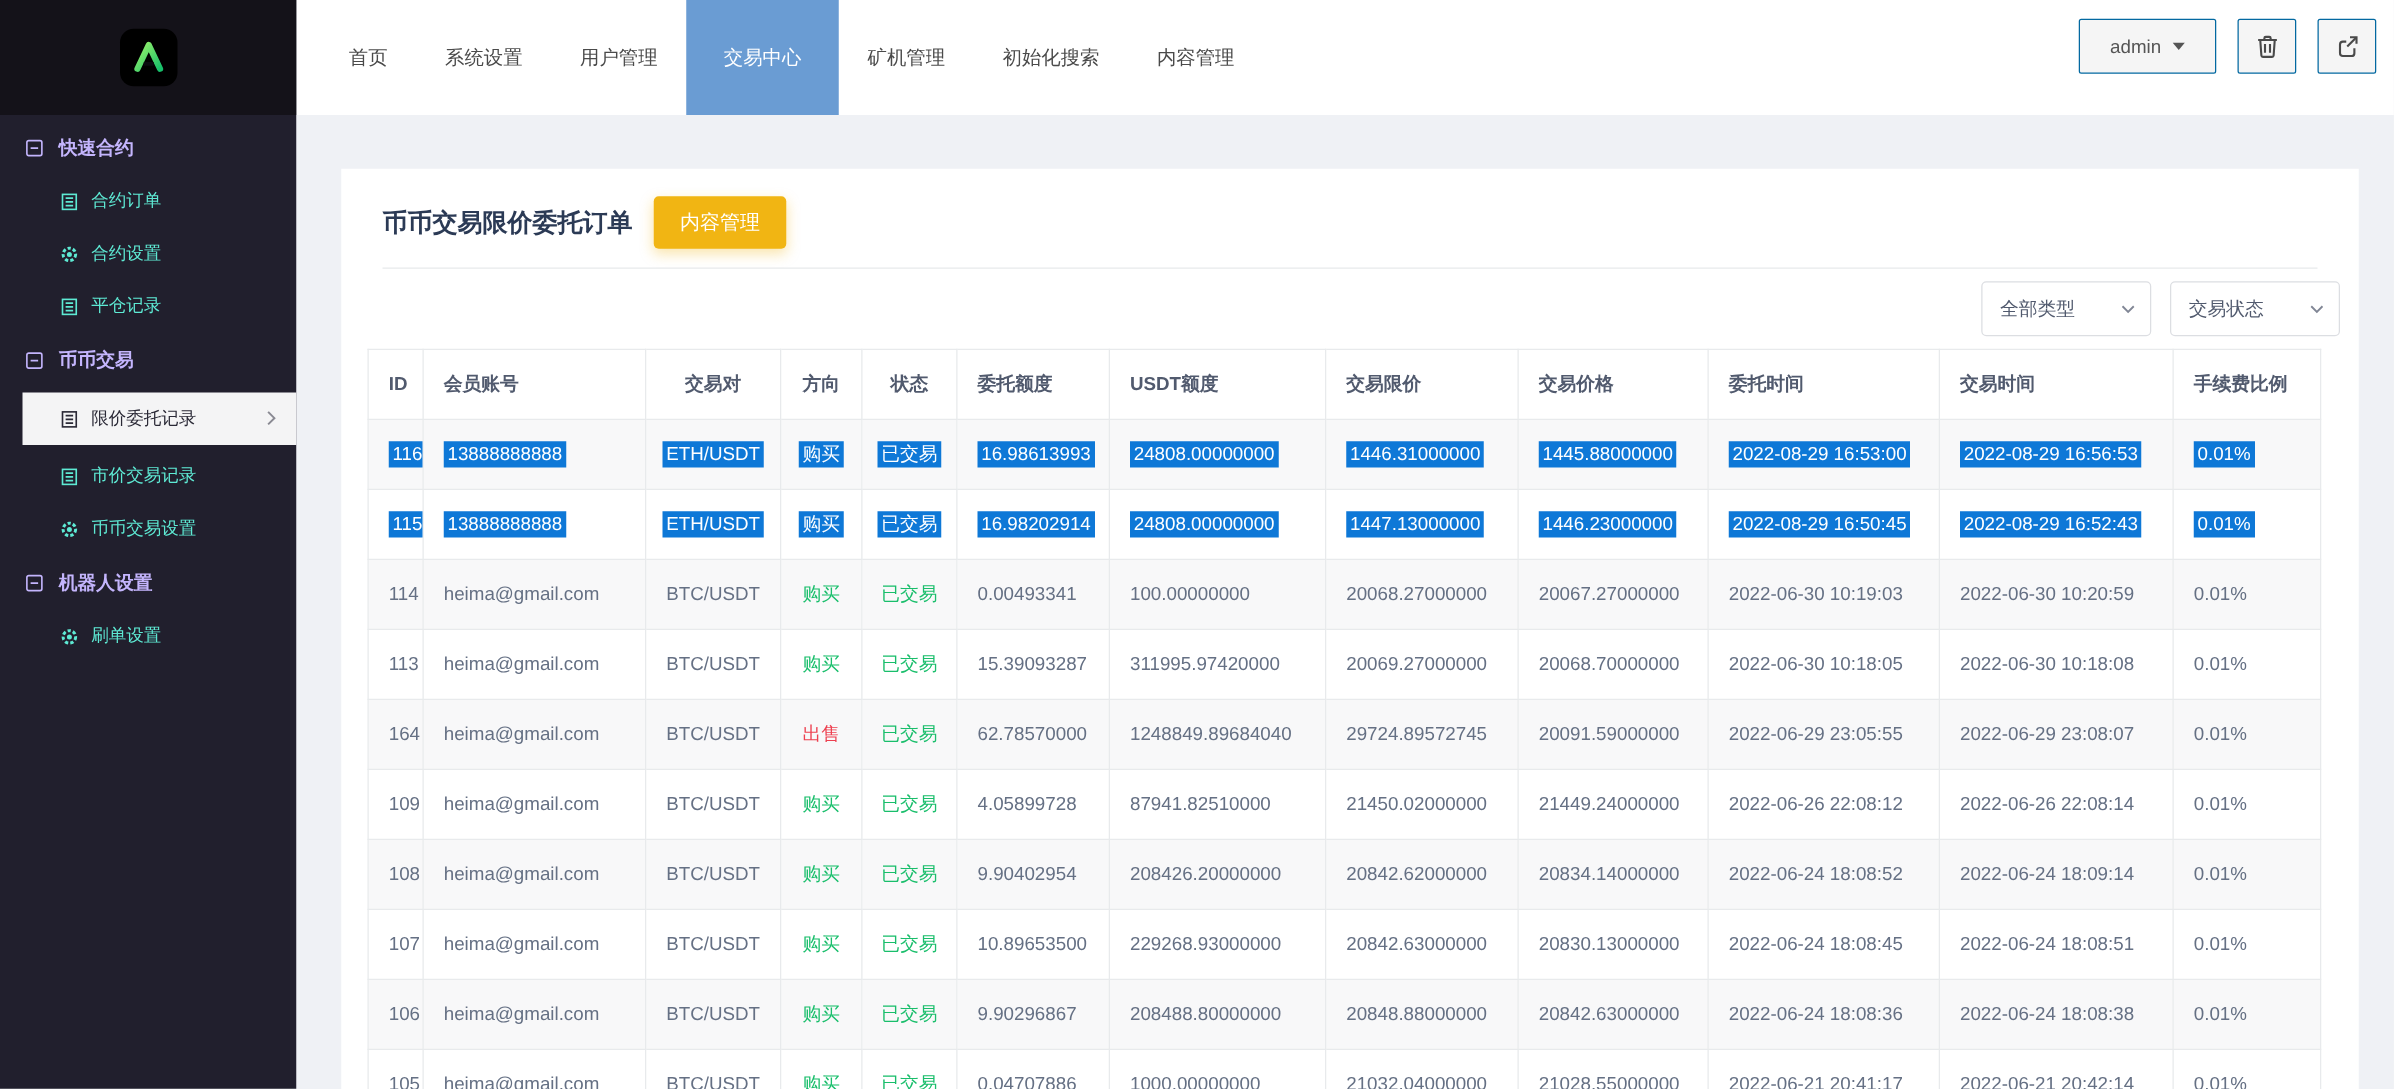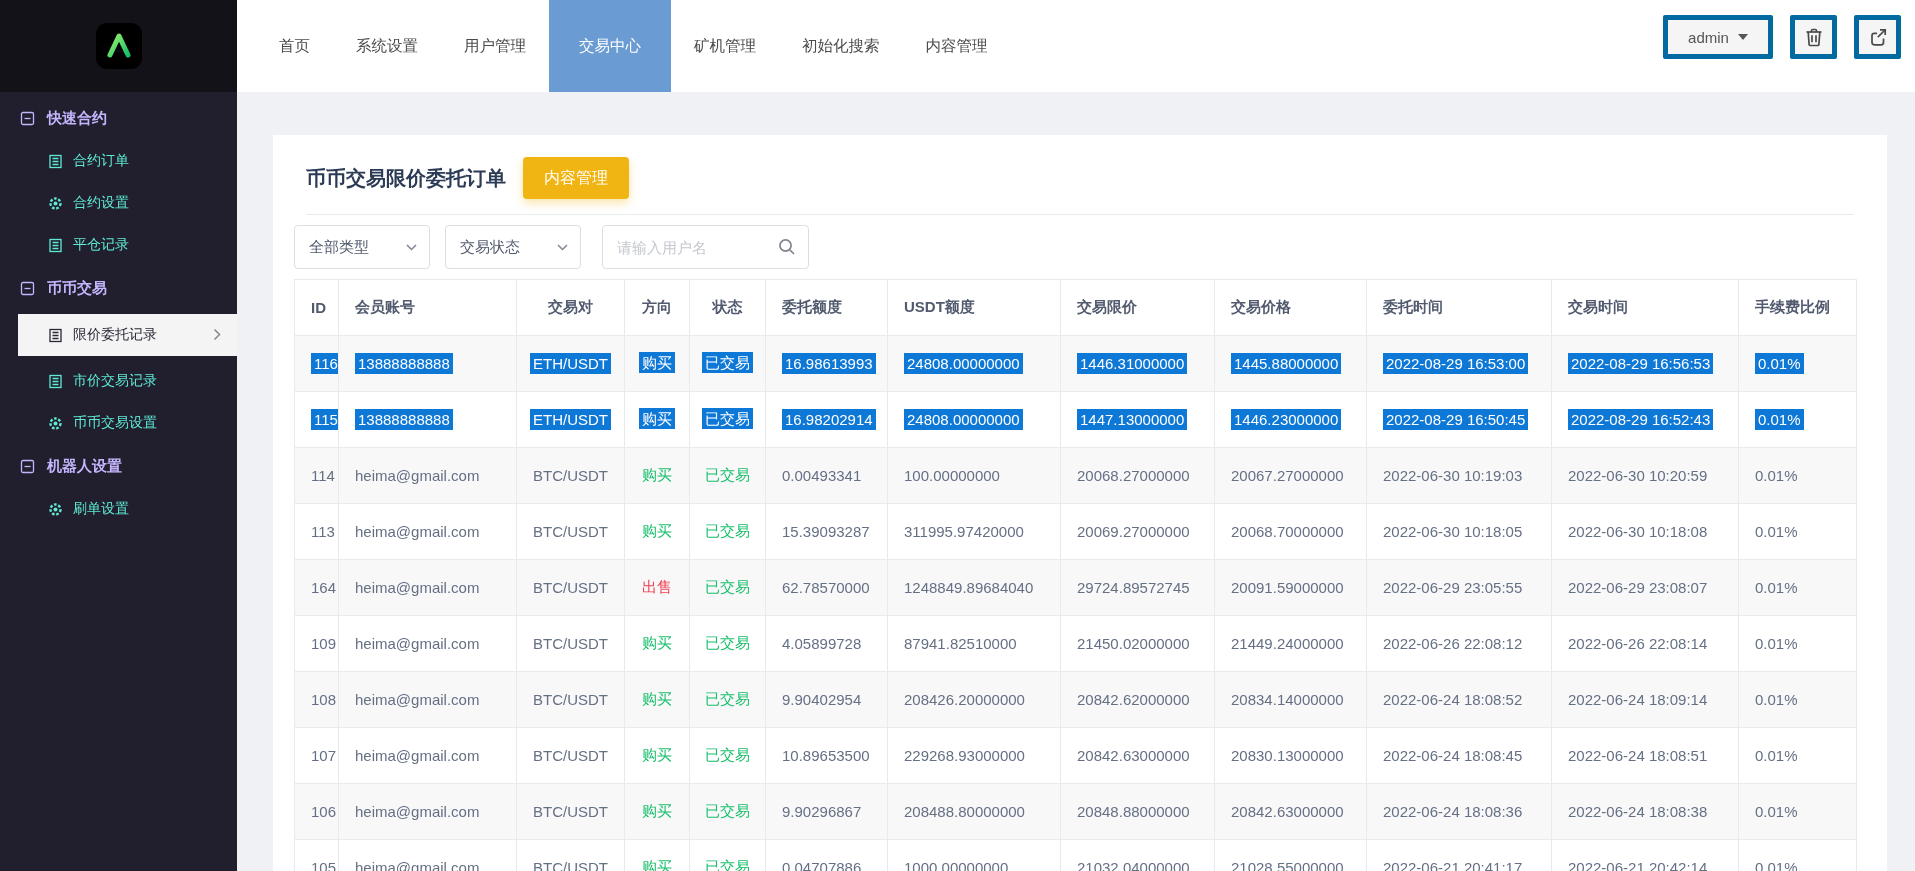--- a/index.html
+++ b/index.html
@@ -31,35 +31,35 @@
   .side-item.active .chev{ position:absolute; right:16px; top:14px;}
   
   .navbar{ position:absolute; left:237px; top:0; right:0; height:92px;
     background:#ffffff; display:flex; align-items:stretch;}
   .tabs{ display:flex; margin-left:19px;}
   .tab{ display:flex; align-items:center; padding:12px 23px; font-size:15.5px;
     color:#4a4a4a; cursor:pointer; white-space:nowrap;}
   .tab.active{ background:var(--active-tab); color:#ffffff; padding:0 30px;}
   .nav-right{ position:absolute; right:14px; top:15px; display:flex; gap:17px;
     align-items:center;}
-  .nav-btn{ height:44px; background:#f5f5f5; border:5px solid #0369a1;
+  .nav-btn{ height:44px; background:#f5f5f5; border:1px solid #0369a1;
     border-radius:2px; display:flex; align-items:center; justify-content:center;
     cursor:pointer; color:#555;}
   .admin-btn{ width:110px; gap:9px; font-size:15px;}
   .icon-btn{ width:47px;}
   
   .content{ position:absolute; left:237px; top:92px; right:0; bottom:0;}
   .card{ background:#ffffff; margin:43px 28px 0 36px; height:900px;}
   .card-head{ margin:0 33px; padding:22px 0 15px; border-bottom:1px solid var(--border);
     display:flex; align-items:center;}
   .page-title{ font-size:20px; font-weight:bold; color:#2b3a55;}
   .init-btn{ margin-left:17px; height:42px; padding:0 21px; background:var(--btn-yellow);
     color:#fff; font-size:16px; border:none; border-radius:4px; cursor:pointer;
     box-shadow:0 4px 10px rgba(241,181,19,.35); font-family:inherit;}
-  .filters{ margin:10px 0 0 21px; display:flex; align-items:center;}
+  .filters{ margin:10px 0 0 21px; display:flex; align-items:center;justify-content:flex-end;}
   .sel-box{ width:136px; height:44px; border:1px solid #dcdee2; border-radius:4px;
     display:flex; align-items:center; justify-content:space-between;
     padding:0 12px 0 14px; font-size:15px; color:#515a6e; background:#fff;
     cursor:pointer; margin-right:15px;}
   .search-box{ width:207px; height:44px; border:1px solid #dcdee2; border-radius:4px;
     display:flex; align-items:center; padding:0 12px 0 14px; margin-left:6px;
     background:#fff;}
   .search-box input{ border:none; outline:none; flex:1; font-size:15px;
     color:#515a6e; font-family:inherit; min-width:0;}
   .search-box input::placeholder{ color:#c5c8ce;}
@@ -240,27 +240,20 @@
         <svg width="11" height="7" viewBox="0 0 11 7">
           <path d="M1 1 L5.5 5.5 L10 1" fill="none" stroke="#808695" stroke-width="1.5"></path>
         </svg>
       </div>
       <div class="sel-box">
         <span>交易状态</span>
         <svg width="11" height="7" viewBox="0 0 11 7">
           <path d="M1 1 L5.5 5.5 L10 1" fill="none" stroke="#808695" stroke-width="1.5"></path>
         </svg>
       </div>
-      <div class="search-box">
-        <input type="text" placeholder="请输入用户名" style="">
-        <svg width="18" height="18" viewBox="0 0 18 18">
-          <circle cx="7.5" cy="7.5" r="5.6" fill="none" stroke="#80848f" stroke-width="1.7"></circle>
-          <path d="M11.8 11.8 L16 16" stroke="#80848f" stroke-width="1.7"></path>
-        </svg>
-      </div>
     </div>
     <div class="table-wrap">
       <table>
         <colgroup id="cols">
             <col style="width: 44px;">
             <col style="width: 178px;">
             <col style="width: 108px;">
             <col style="width: 65px;">
             <col style="width: 76px;">
             <col style="width: 122px;">

